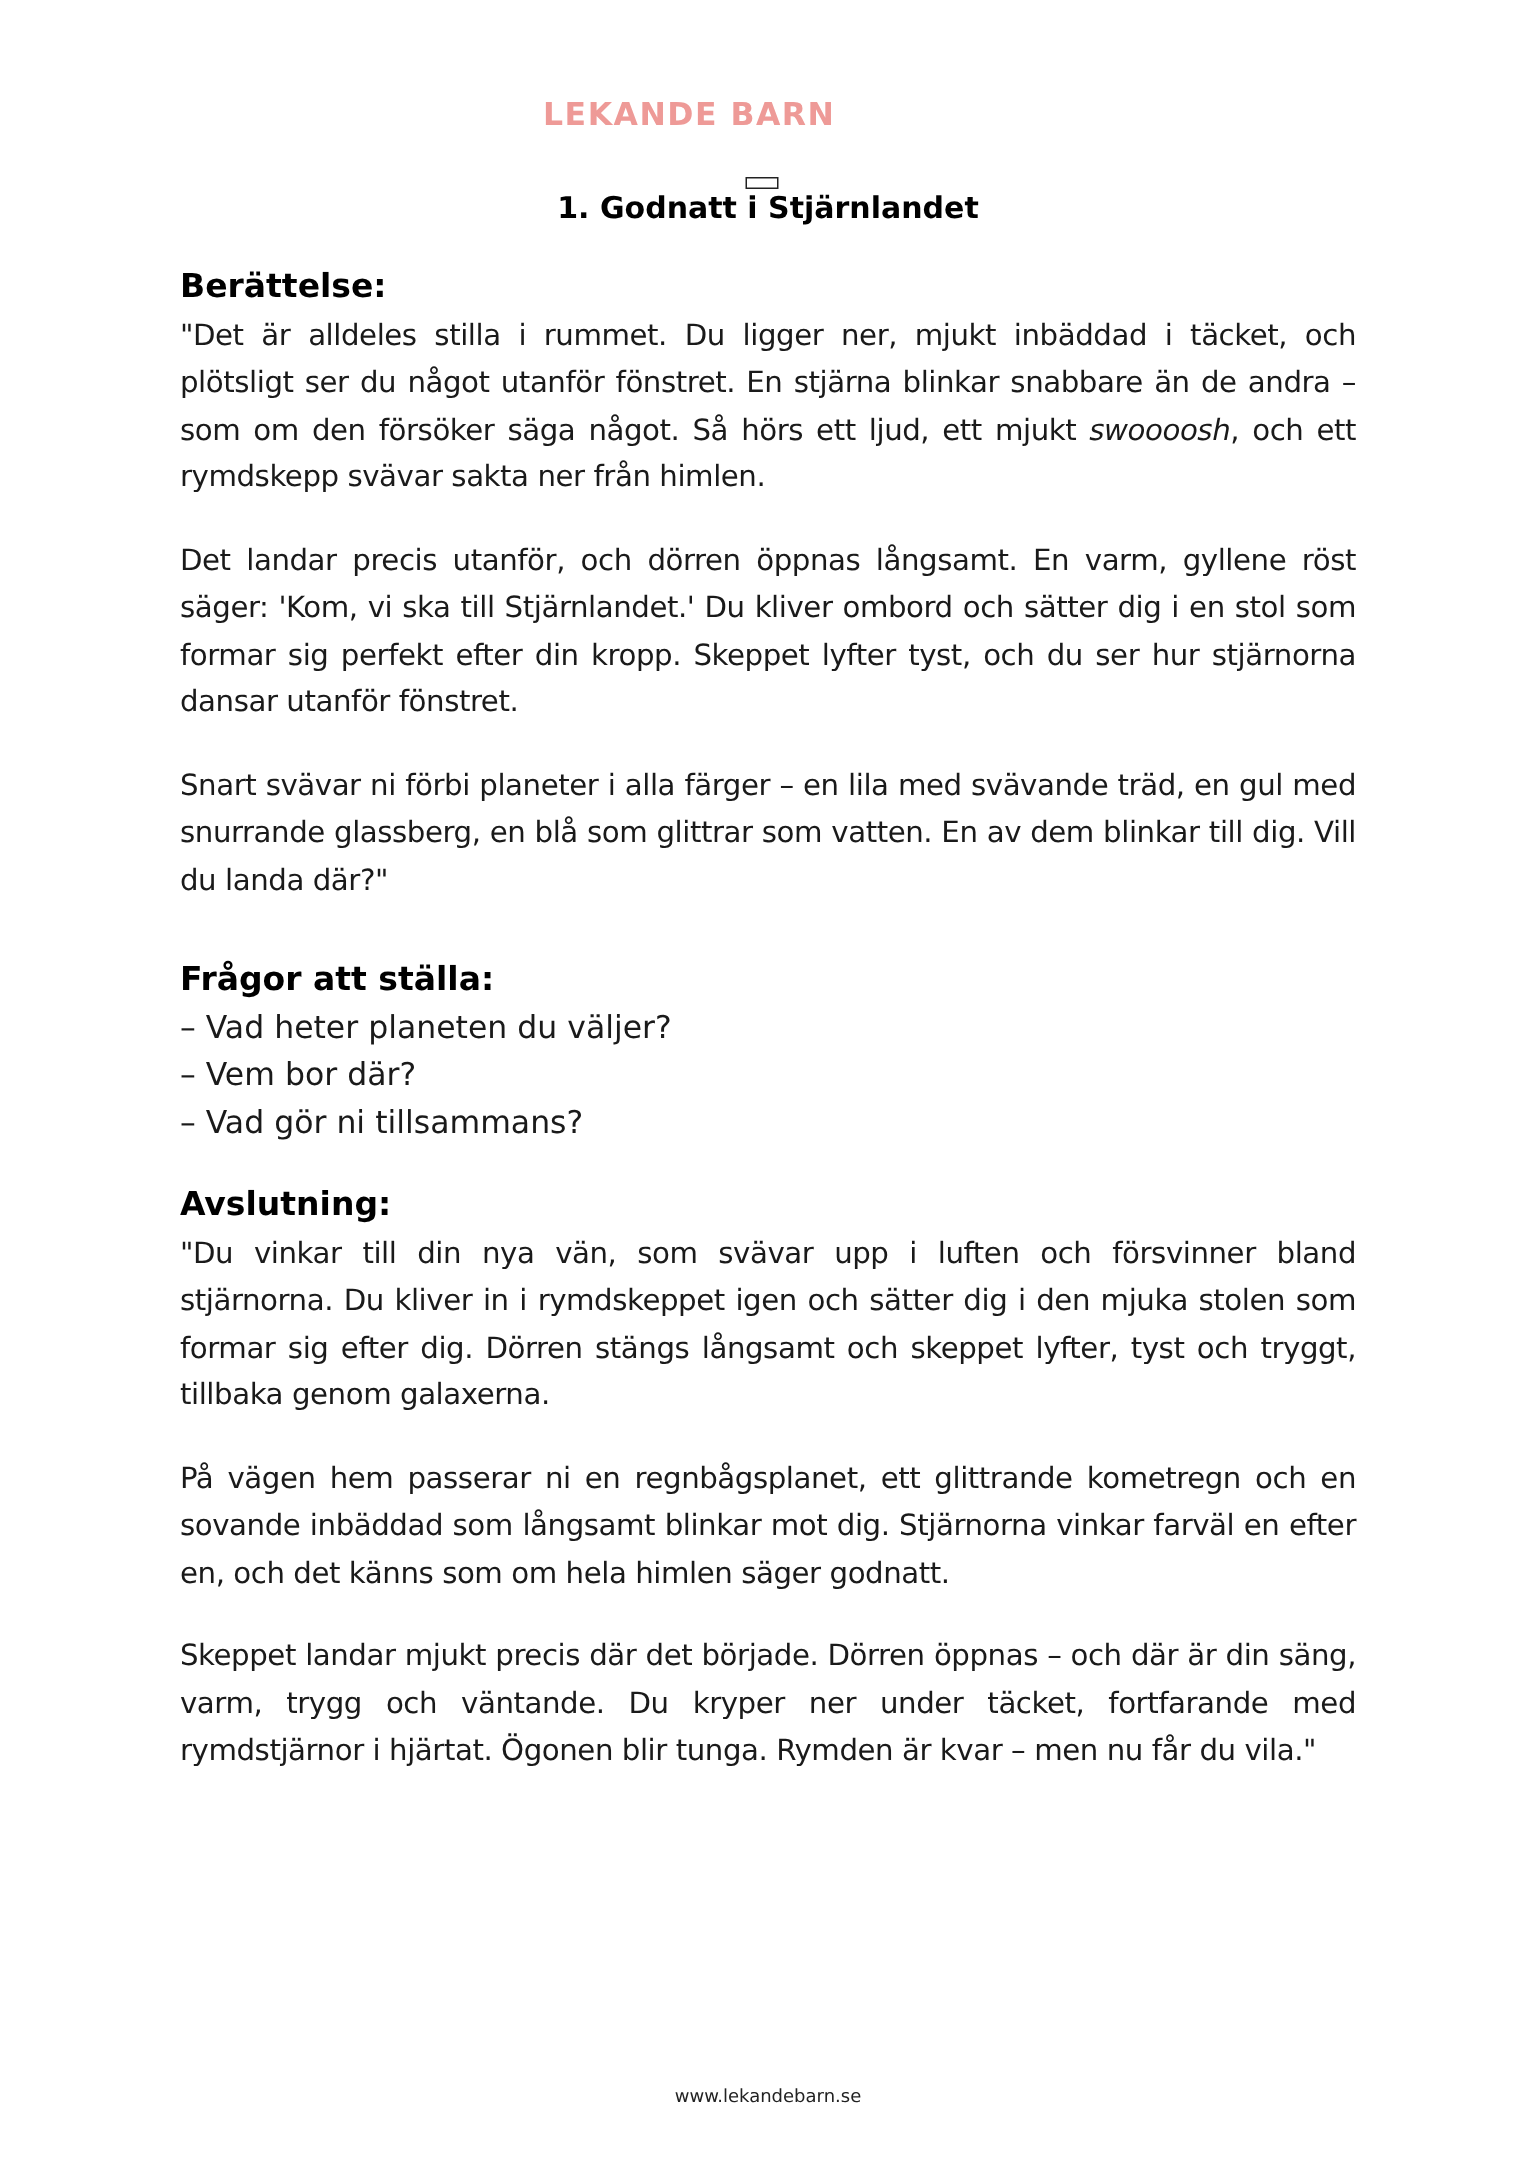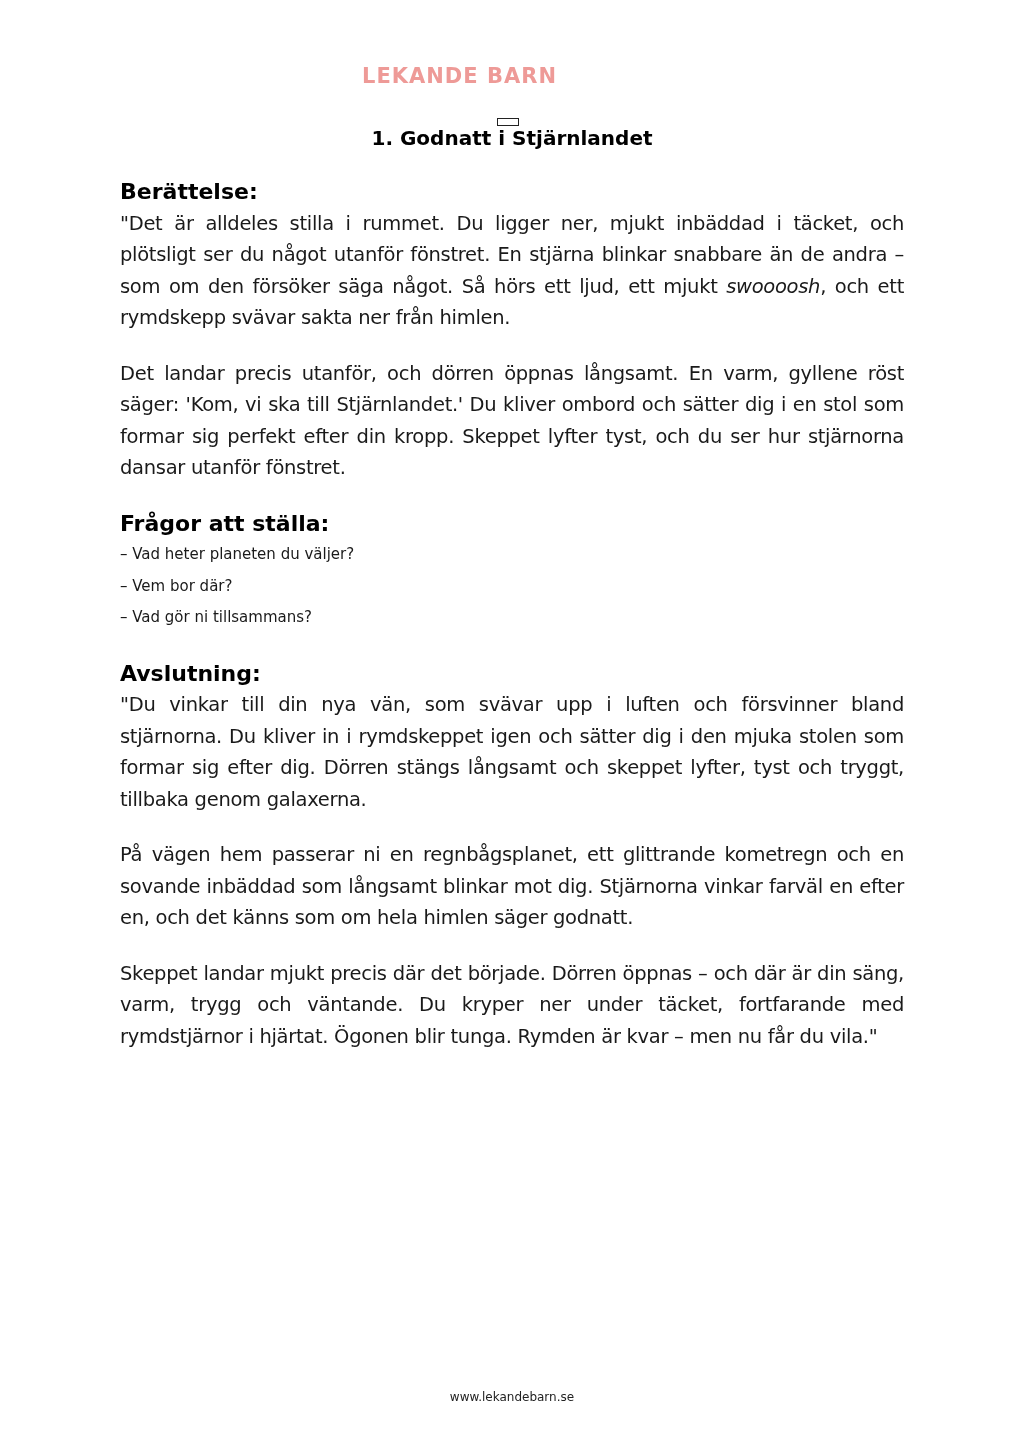--- a/index.html
+++ b/index.html
@@ -22,23 +22,23 @@
   }
   .title { font-weight: bold; font-size: 20px; color: #000; }
   .heading { font-weight: bold; font-size: 22px; color: #000; margin-top: 24px; line-height: 31.5px; }
   p {
     margin: 0; font-size: 19.5px; line-height: 31.5px; text-align: justify;
     letter-spacing: -0.3px;
   }
   p + p { margin-top: 24px; }
   .heading + p { margin-top: 0; }
   ul.questions { list-style: none; margin: 0; padding: 0; }
-  ul.questions li { font-size: 15px; line-height: 31.5px; }
+  ul.questions li { font-size: 21px; line-height: 31.5px; }
   .sec-story { margin-top: 26px; }
-  .sec-questions { margin-top: 24px; }
+  .sec-questions { margin-top: 36px; }
   .sec-ending { margin-top: 24px; }
   .sec-questions .heading, .sec-ending .heading, .sec-story .heading { margin-top: 0; }
   .footer {
     position: absolute; top: 1390px; left: 0; width: 1024px; text-align: center;
     font-size: 12px; color: #222;
   }
 </style>
 </head>
 <body>
 
@@ -50,20 +50,21 @@
     <span class="title">
       <span>1.</span>
       <span>Godnatt i Stjärnlandet</span>
     </span>
   </div>
 
   <div class="sec-story">
     <div class="heading">Berättelse:</div>
     <p><span>"Det är alldeles stilla i rummet. Du ligger ner, mjukt inbäddad i täcket, och plötsligt ser du något utanför fönstret. En stjärna blinkar snabbare än de andra – som om den försöker säga något. Så hörs ett ljud, ett mjukt </span><em>swoooosh</em><span>, och ett rymdskepp svävar sakta ner från himlen.</span></p>
     <p>Det landar precis utanför, och dörren öppnas långsamt. En varm, gyllene röst säger: 'Kom, vi ska till Stjärnlandet.' Du kliver ombord och sätter dig i en stol som formar sig perfekt efter din kropp. Skeppet lyfter tyst, och du ser hur stjärnorna dansar utanför fönstret.</p>
+    <p>Snart svävar ni förbi planeter i alla färger – en lila med svävande träd, en gul med snurrande glassberg, en blå som glittrar som vatten. En av dem blinkar till dig. Vill du landa där?"</p>
   </div>
 
   <div class="sec-questions">
     <div class="heading">Frågor att ställa:</div>
     <ul class="questions">
       <li>– Vad heter planeten du väljer?</li>
       <li>– Vem bor där?</li>
       <li>– Vad gör ni tillsammans?</li>
     </ul>
   </div>

